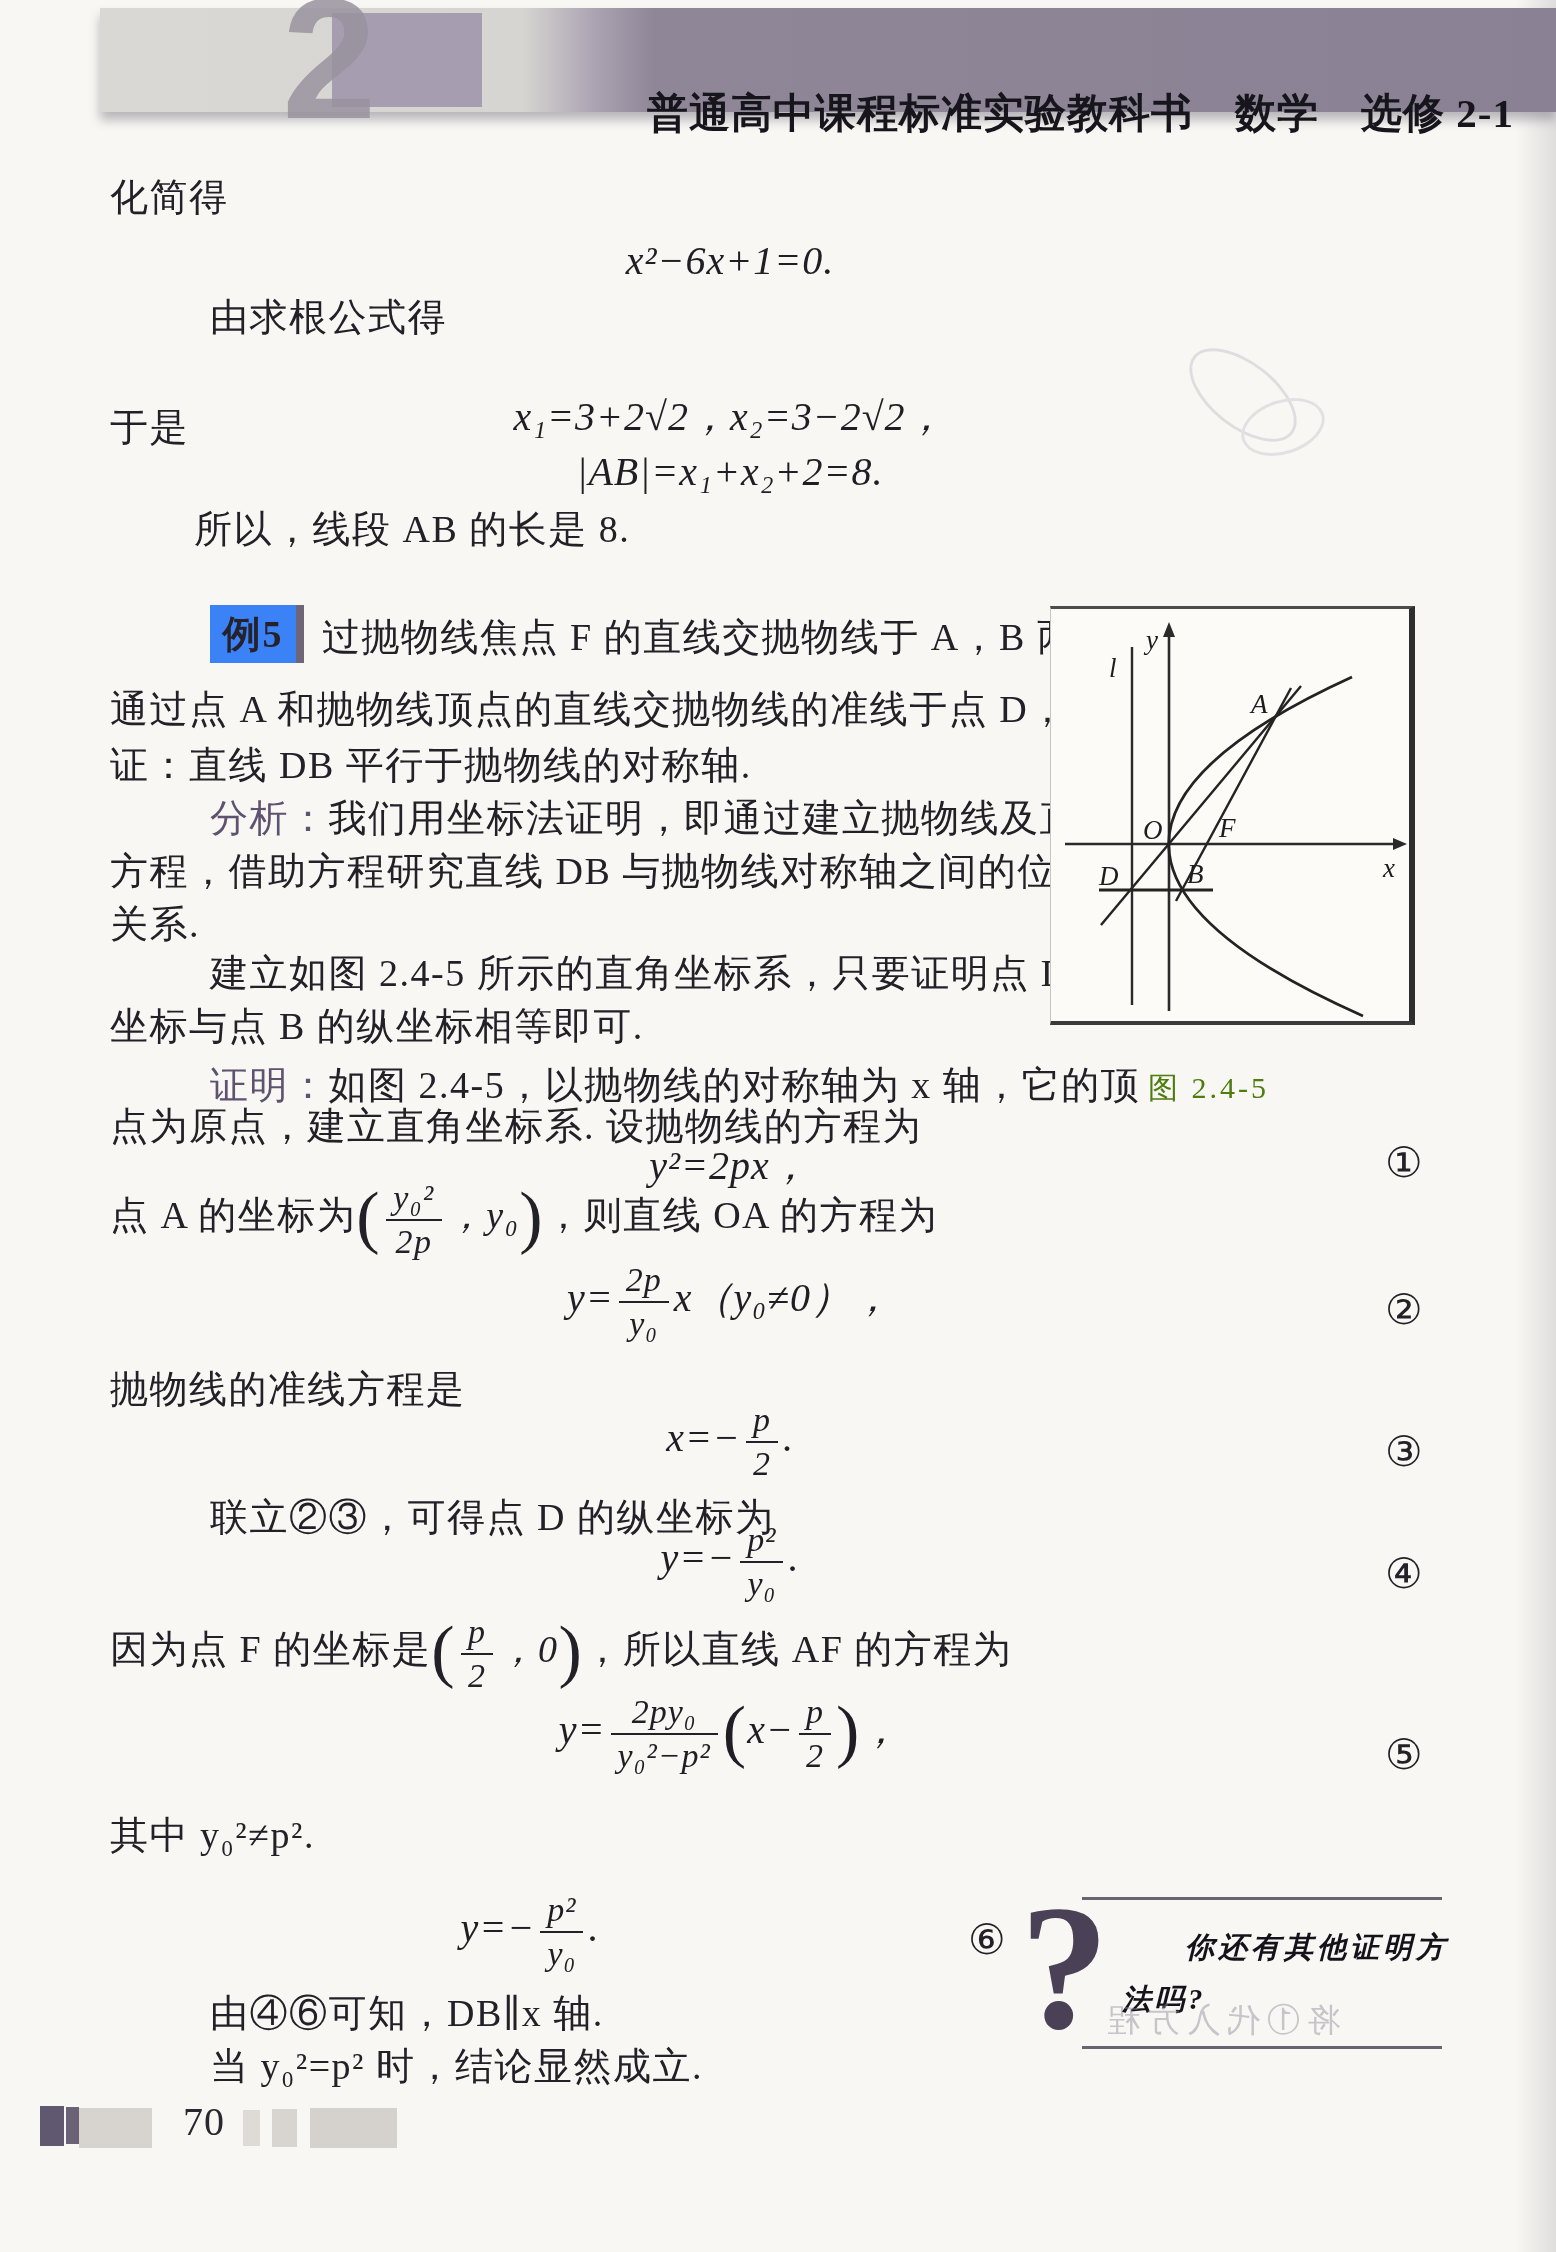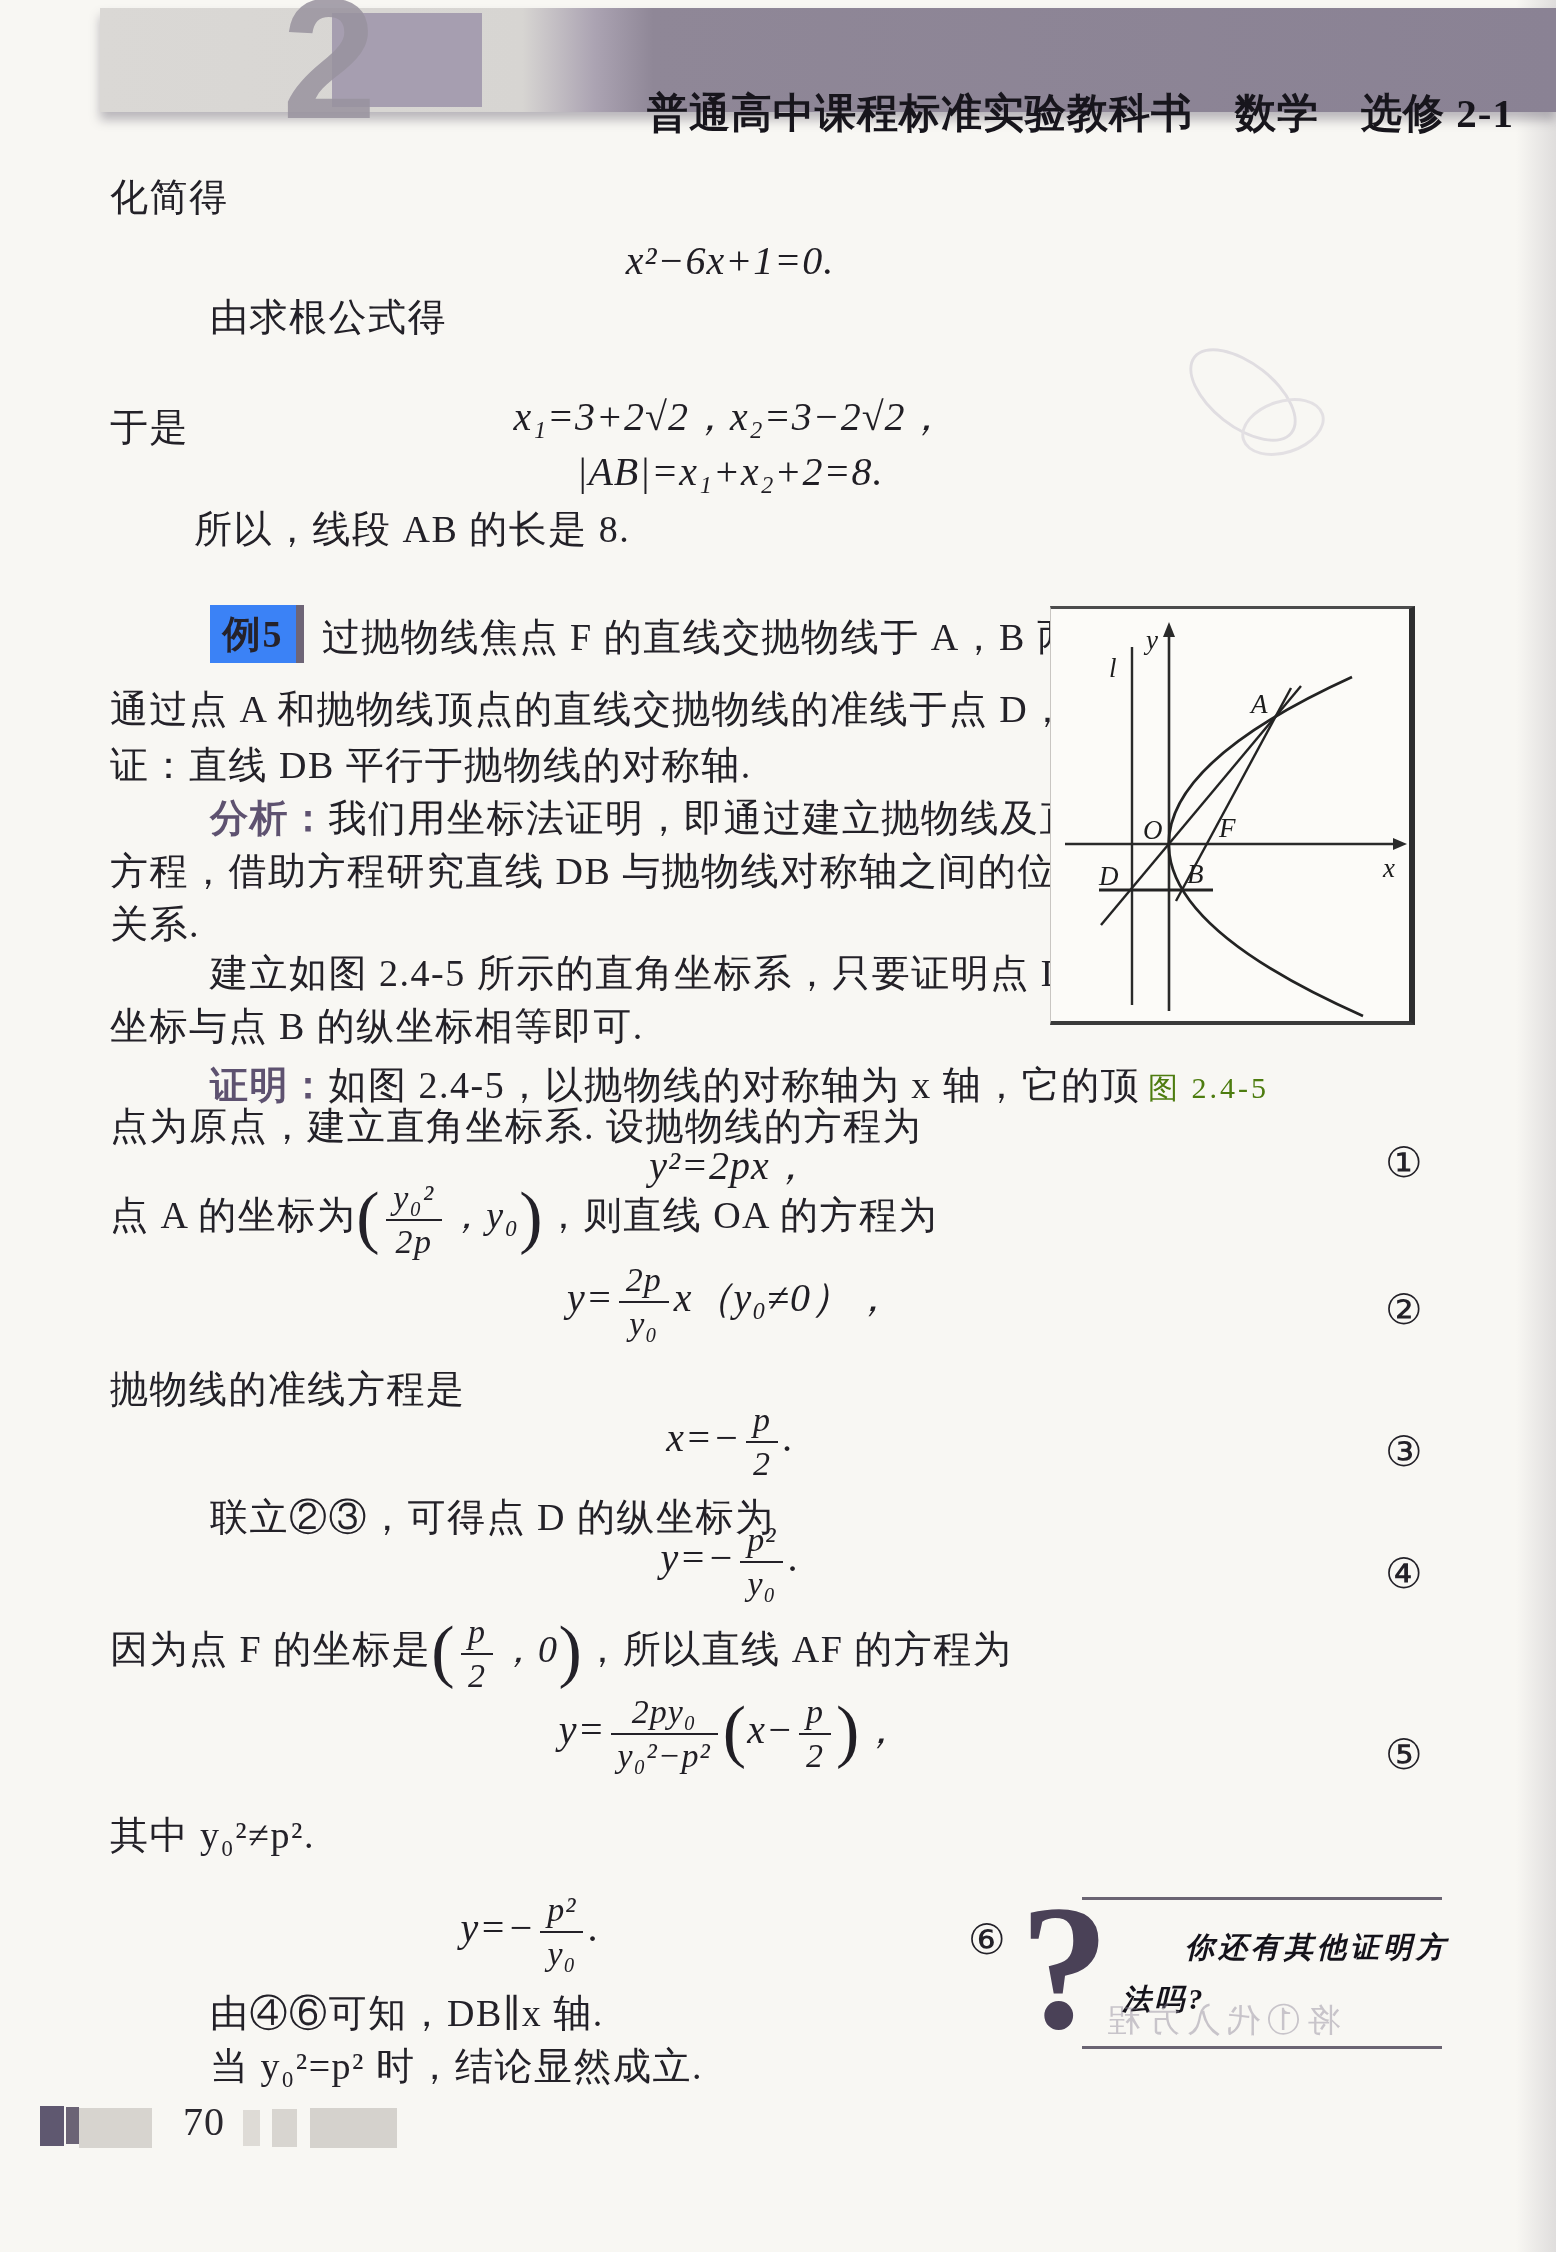--- a/index.html
+++ b/index.html
@@ -22,21 +22,21 @@
   #header .big-two{position:absolute;left:182px;top:-34px;font-size:170px;font-weight:bold;
     font-family:"Liberation Sans",sans-serif;color:#99939f;opacity:.85;line-height:1;}
   #header .chapter{position:absolute;left:45px;bottom:6px;font-size:47px;font-weight:bold;
     font-family:"Liberation Sans",sans-serif;letter-spacing:4px;color:#514f57;}
   #header .booktitle{position:absolute;left:547px;top:78px;font-size:41px;font-weight:bold;
     letter-spacing:1px;color:#17151c;white-space:nowrap;}
 
   
   .cn{position:absolute;font-size:38px;letter-spacing:1.5px;white-space:nowrap;color:#232128;}
   .math{font-style:italic;}
-  .kw{font-weight:bold;color:#5e5270;}
+  .kw{font-weight:normal;color:#5e5270;}
   .eqline{position:absolute;left:110px;width:1240px;text-align:center;
     font-size:40px;font-style:italic;letter-spacing:1px;white-space:nowrap;}
   .eqnarrow{position:absolute;left:110px;width:840px;text-align:center;
     font-size:40px;font-style:italic;letter-spacing:1px;white-space:nowrap;}
   .tag{position:absolute;font-size:42px;font-style:normal;color:#232128;}
 
   
   .frac{display:inline-block;vertical-align:middle;text-align:center;margin:0 5px;line-height:1.05;}
   .frac .fnum{display:block;padding:0 7px 3px;border-bottom:2.4px solid #232128;font-size:34px;}
   .frac .fden{display:block;padding:3px 7px 0;font-size:34px;}

